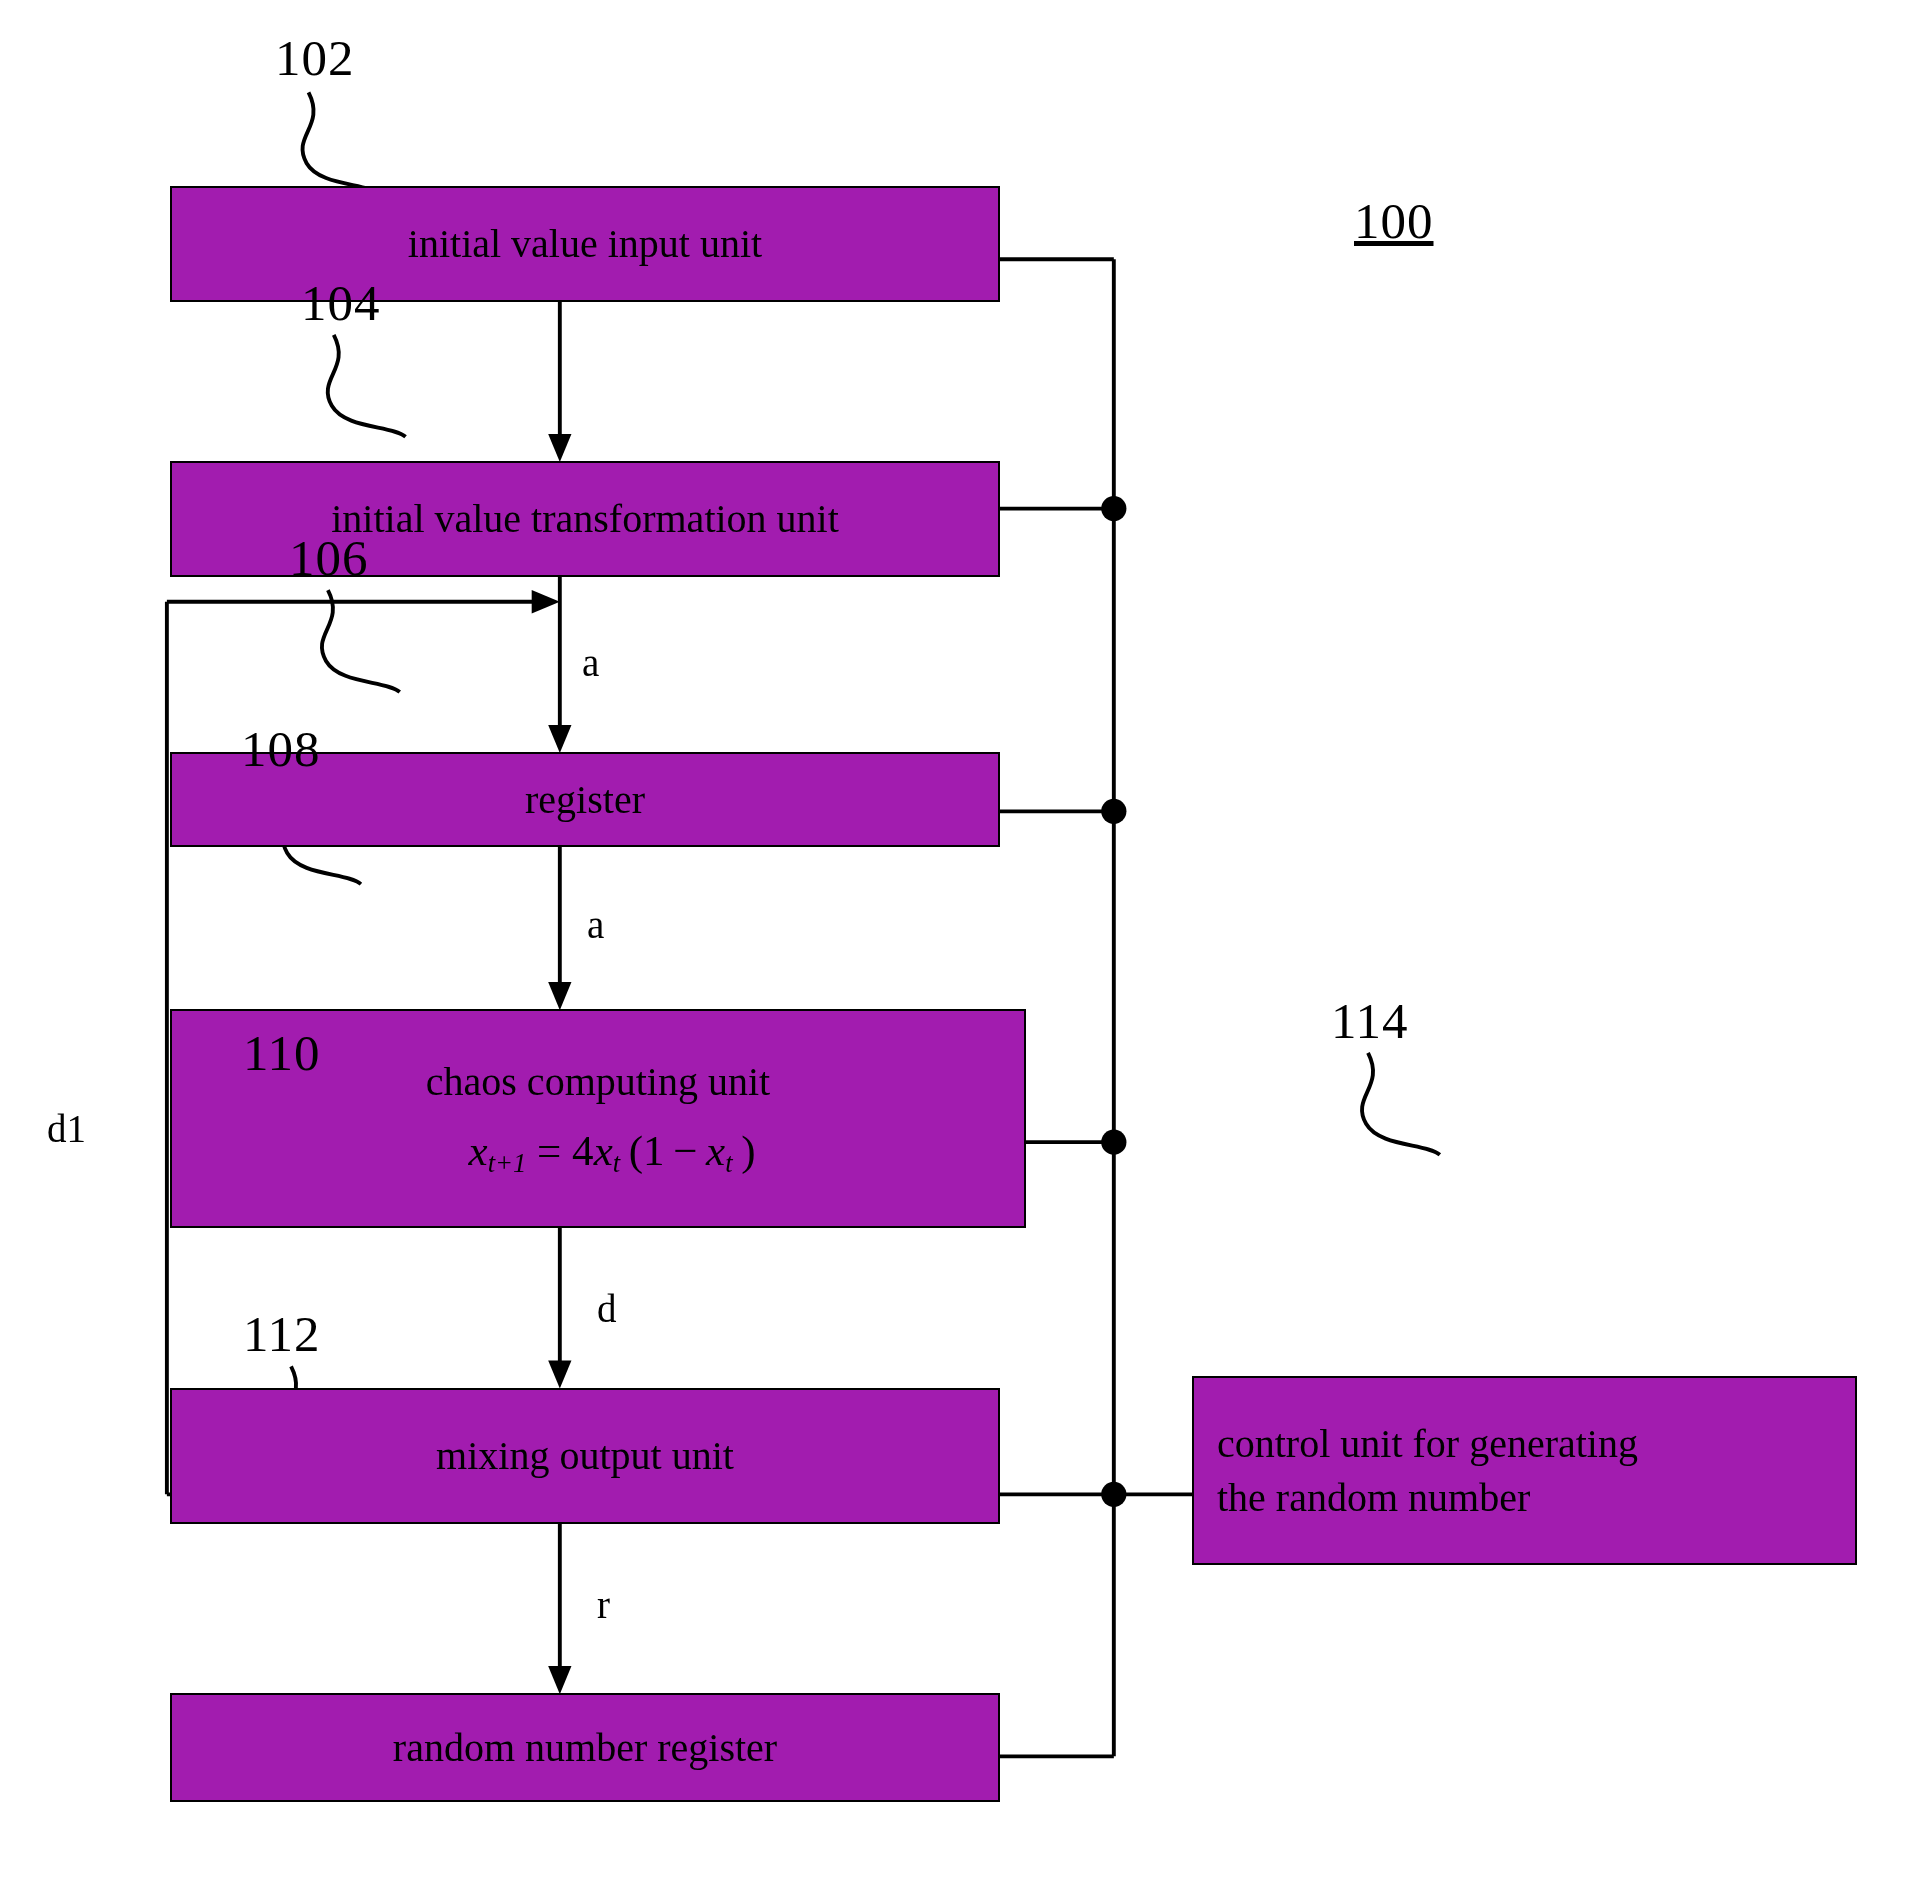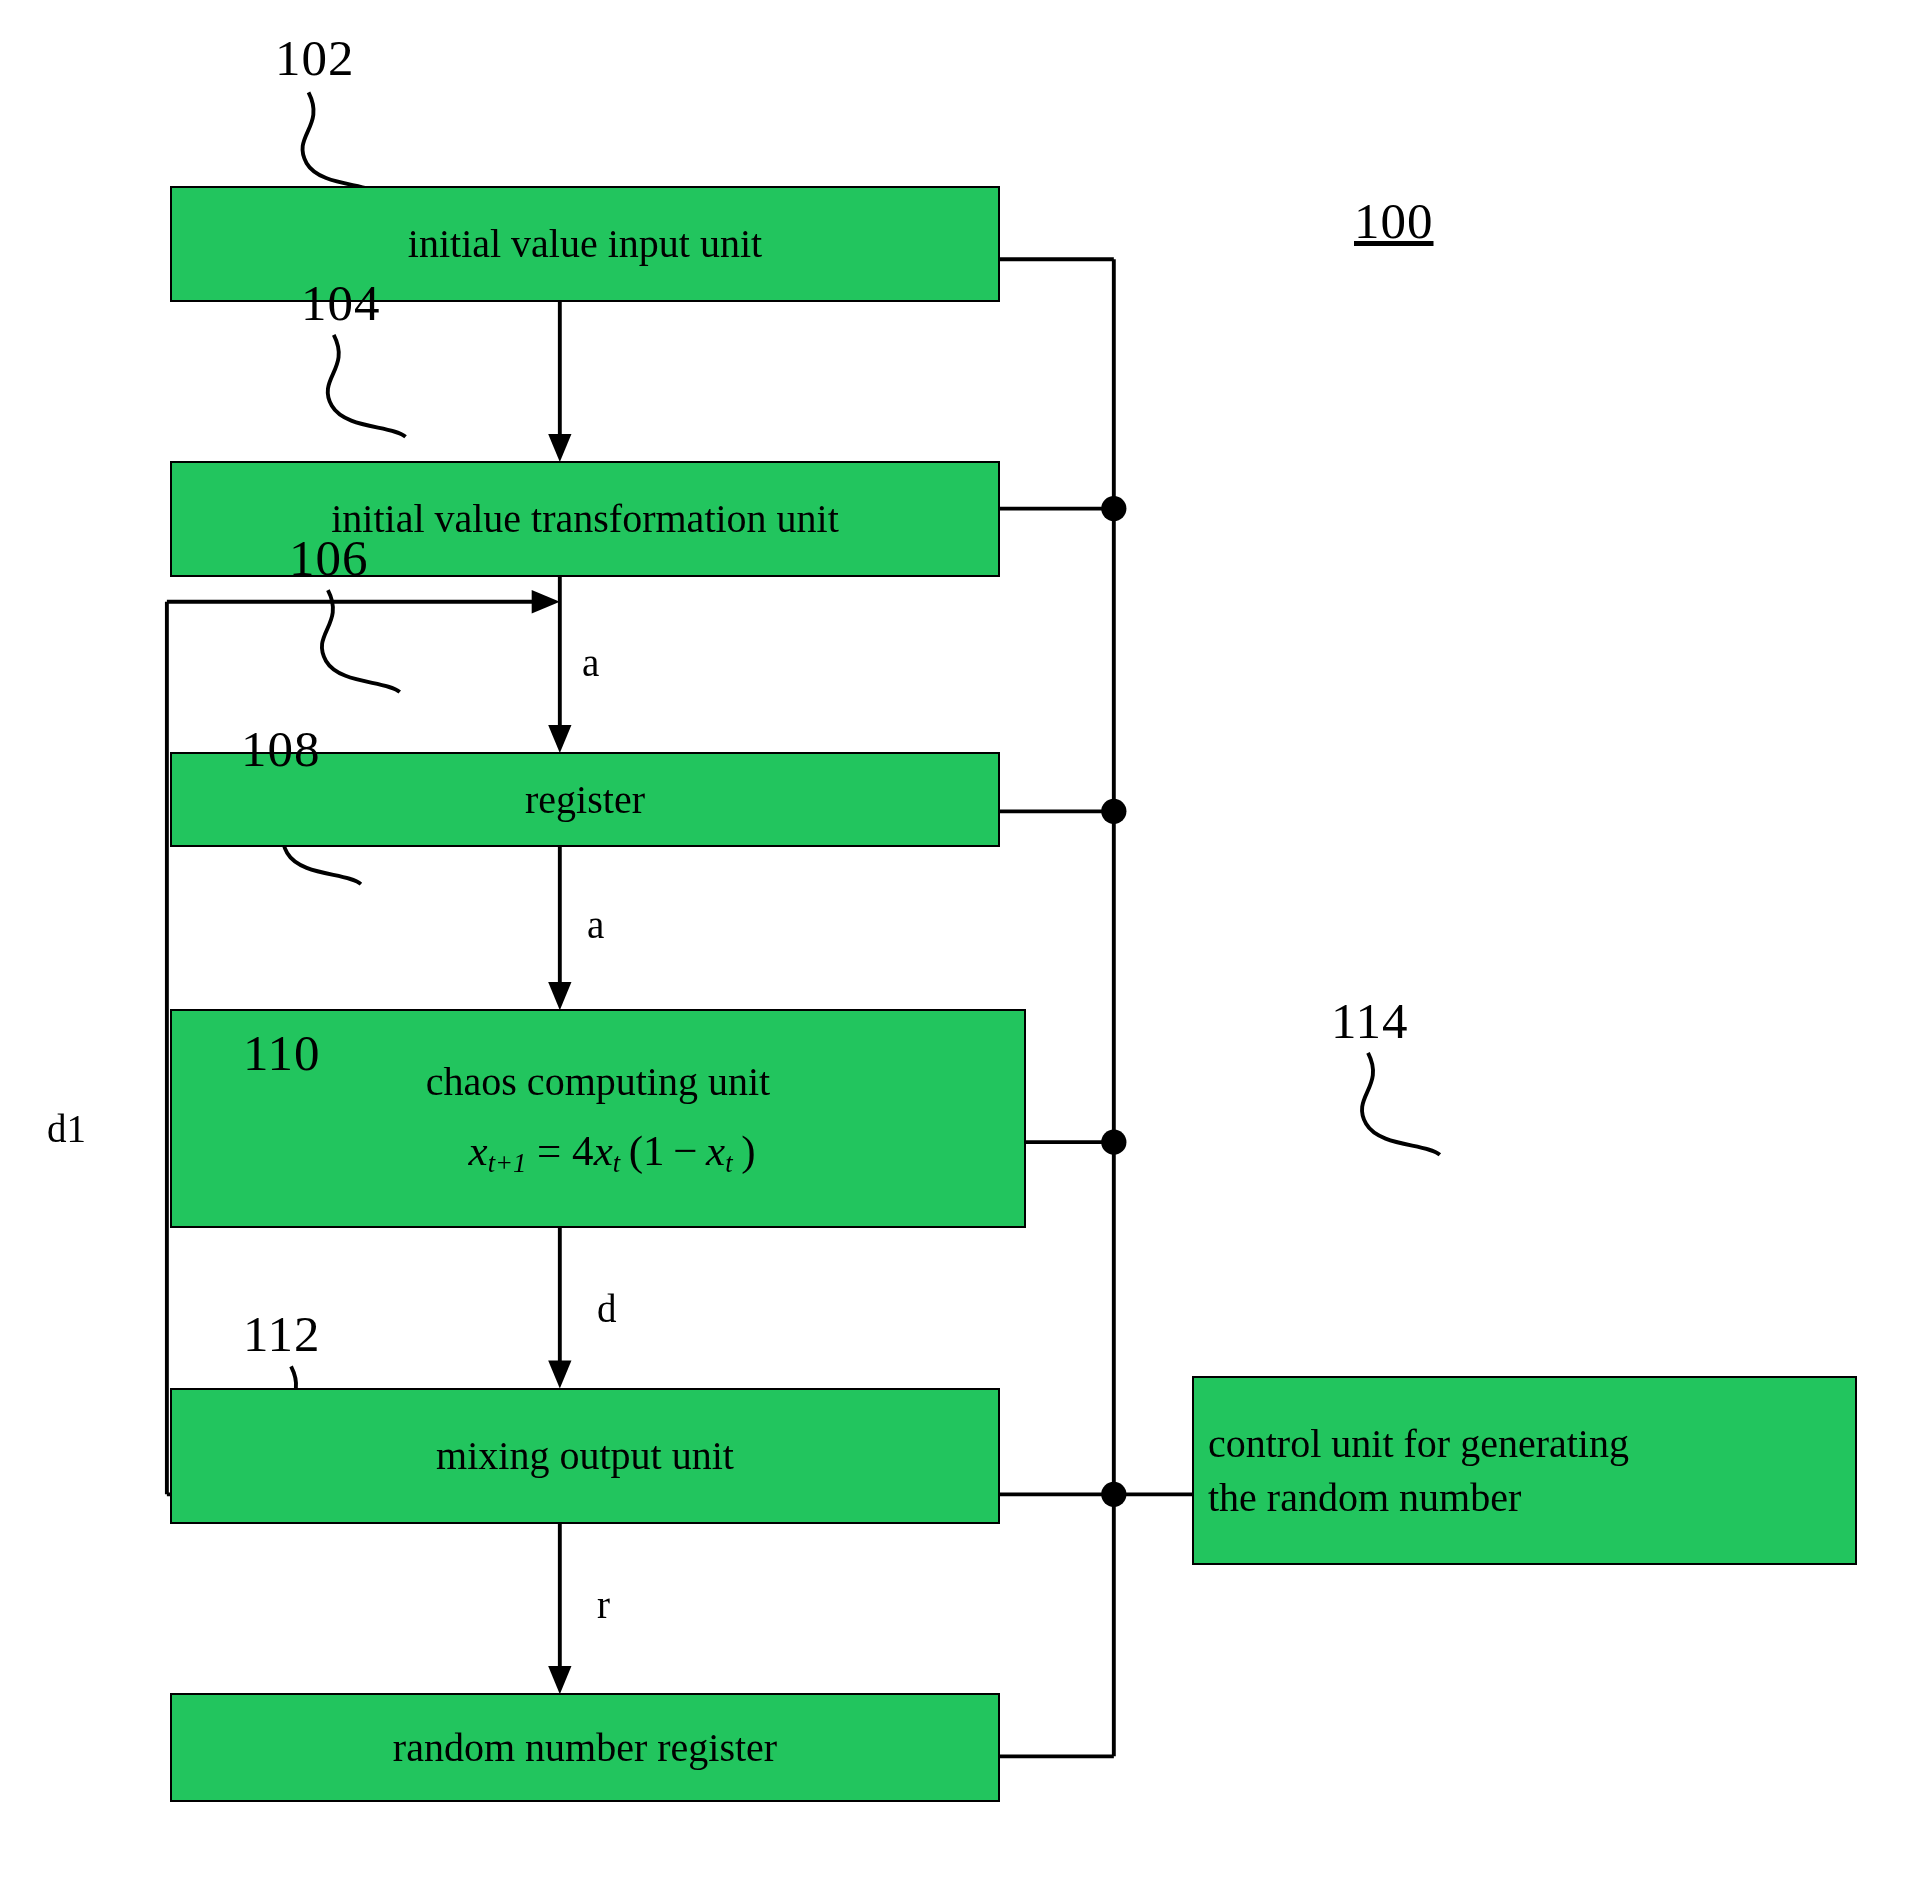--- a/index.html
+++ b/index.html
@@ -19,33 +19,33 @@
   svg.layer {
     position: absolute;
     left: 0;
     top: 0;
     width: 1923px;
     height: 1905px;
   }
   .box {
     position: absolute;
     border: 2.9px solid #000000;
-    background: #22c55e;
+    background: #a21caf;
     box-sizing: border-box;
     display: flex;
     align-items: center;
     justify-content: center;
     text-align: center;
     font-size: 40px;
     line-height: 1.25;
   }
   .box.left-align {
     justify-content: flex-start;
     text-align: left;
-    padding-left: 14px;
+    padding-left: 23px;
   }
   .box-stack {
     flex-direction: column;
   }
   .ref {
     position: absolute;
     font-size: 51px;
     letter-spacing: 1px;
   }
   .ref.underline {

